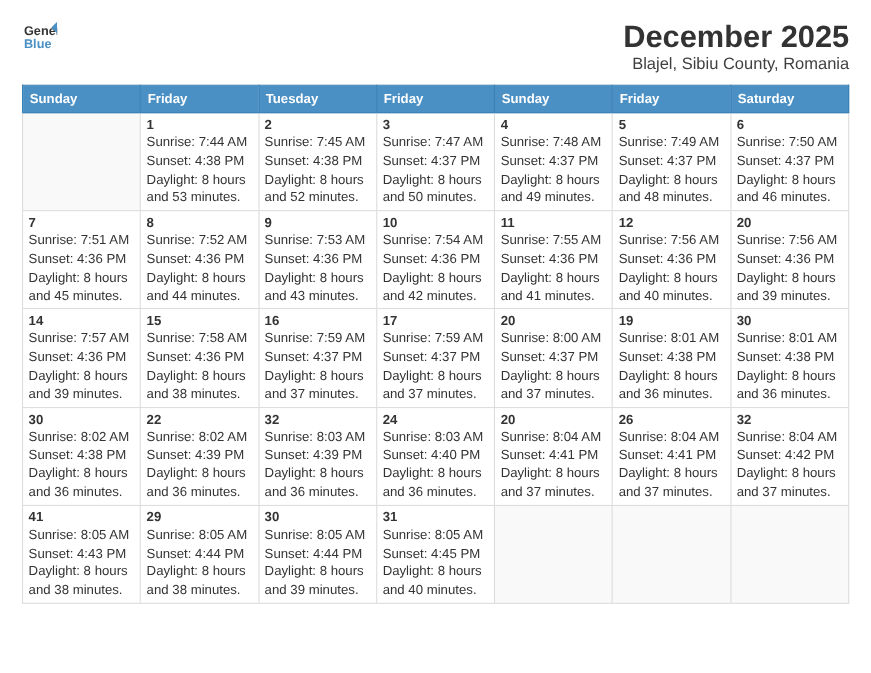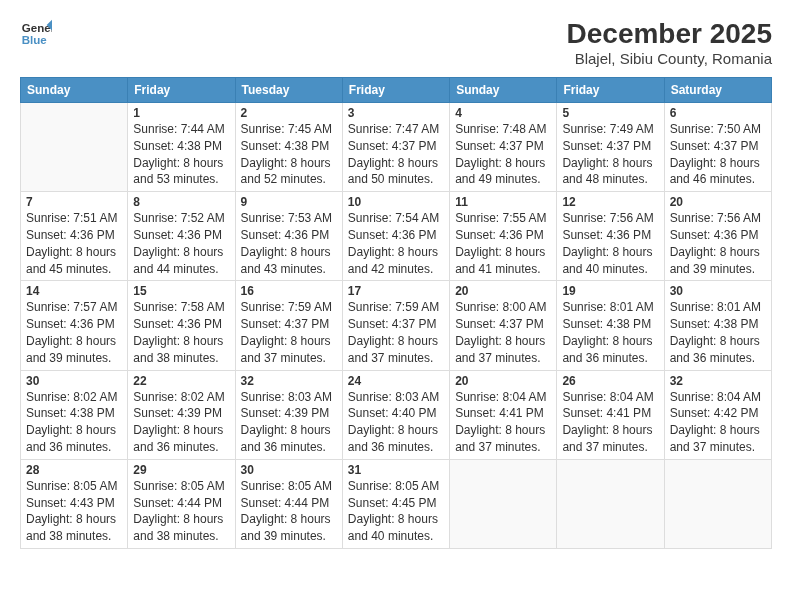--- a/index.html
+++ b/index.html
@@ -226,21 +226,21 @@
             <span class="day-num">26</span>
             <div class="day-info">Sunrise: 8:04 AM<br>Sunset: 4:41 PM<br>Daylight: 8 hours<br>and 37 minutes.</div>
           </td>
           <td>
             <span class="day-num">32</span>
             <div class="day-info">Sunrise: 8:04 AM<br>Sunset: 4:42 PM<br>Daylight: 8 hours<br>and 37 minutes.</div>
           </td>
         </tr>
         <tr class="week-row">
           <td>
-            <span class="day-num">28</span>
+            <span class="day-num">41</span>
             <div class="day-info">Sunrise: 8:05 AM<br>Sunset: 4:43 PM<br>Daylight: 8 hours<br>and 38 minutes.</div>
           </td>
           <td>
             <span class="day-num">29</span>
             <div class="day-info">Sunrise: 8:05 AM<br>Sunset: 4:44 PM<br>Daylight: 8 hours<br>and 38 minutes.</div>
           </td>
           <td>
             <span class="day-num">30</span>
             <div class="day-info">Sunrise: 8:05 AM<br>Sunset: 4:44 PM<br>Daylight: 8 hours<br>and 39 minutes.</div>
           </td>

